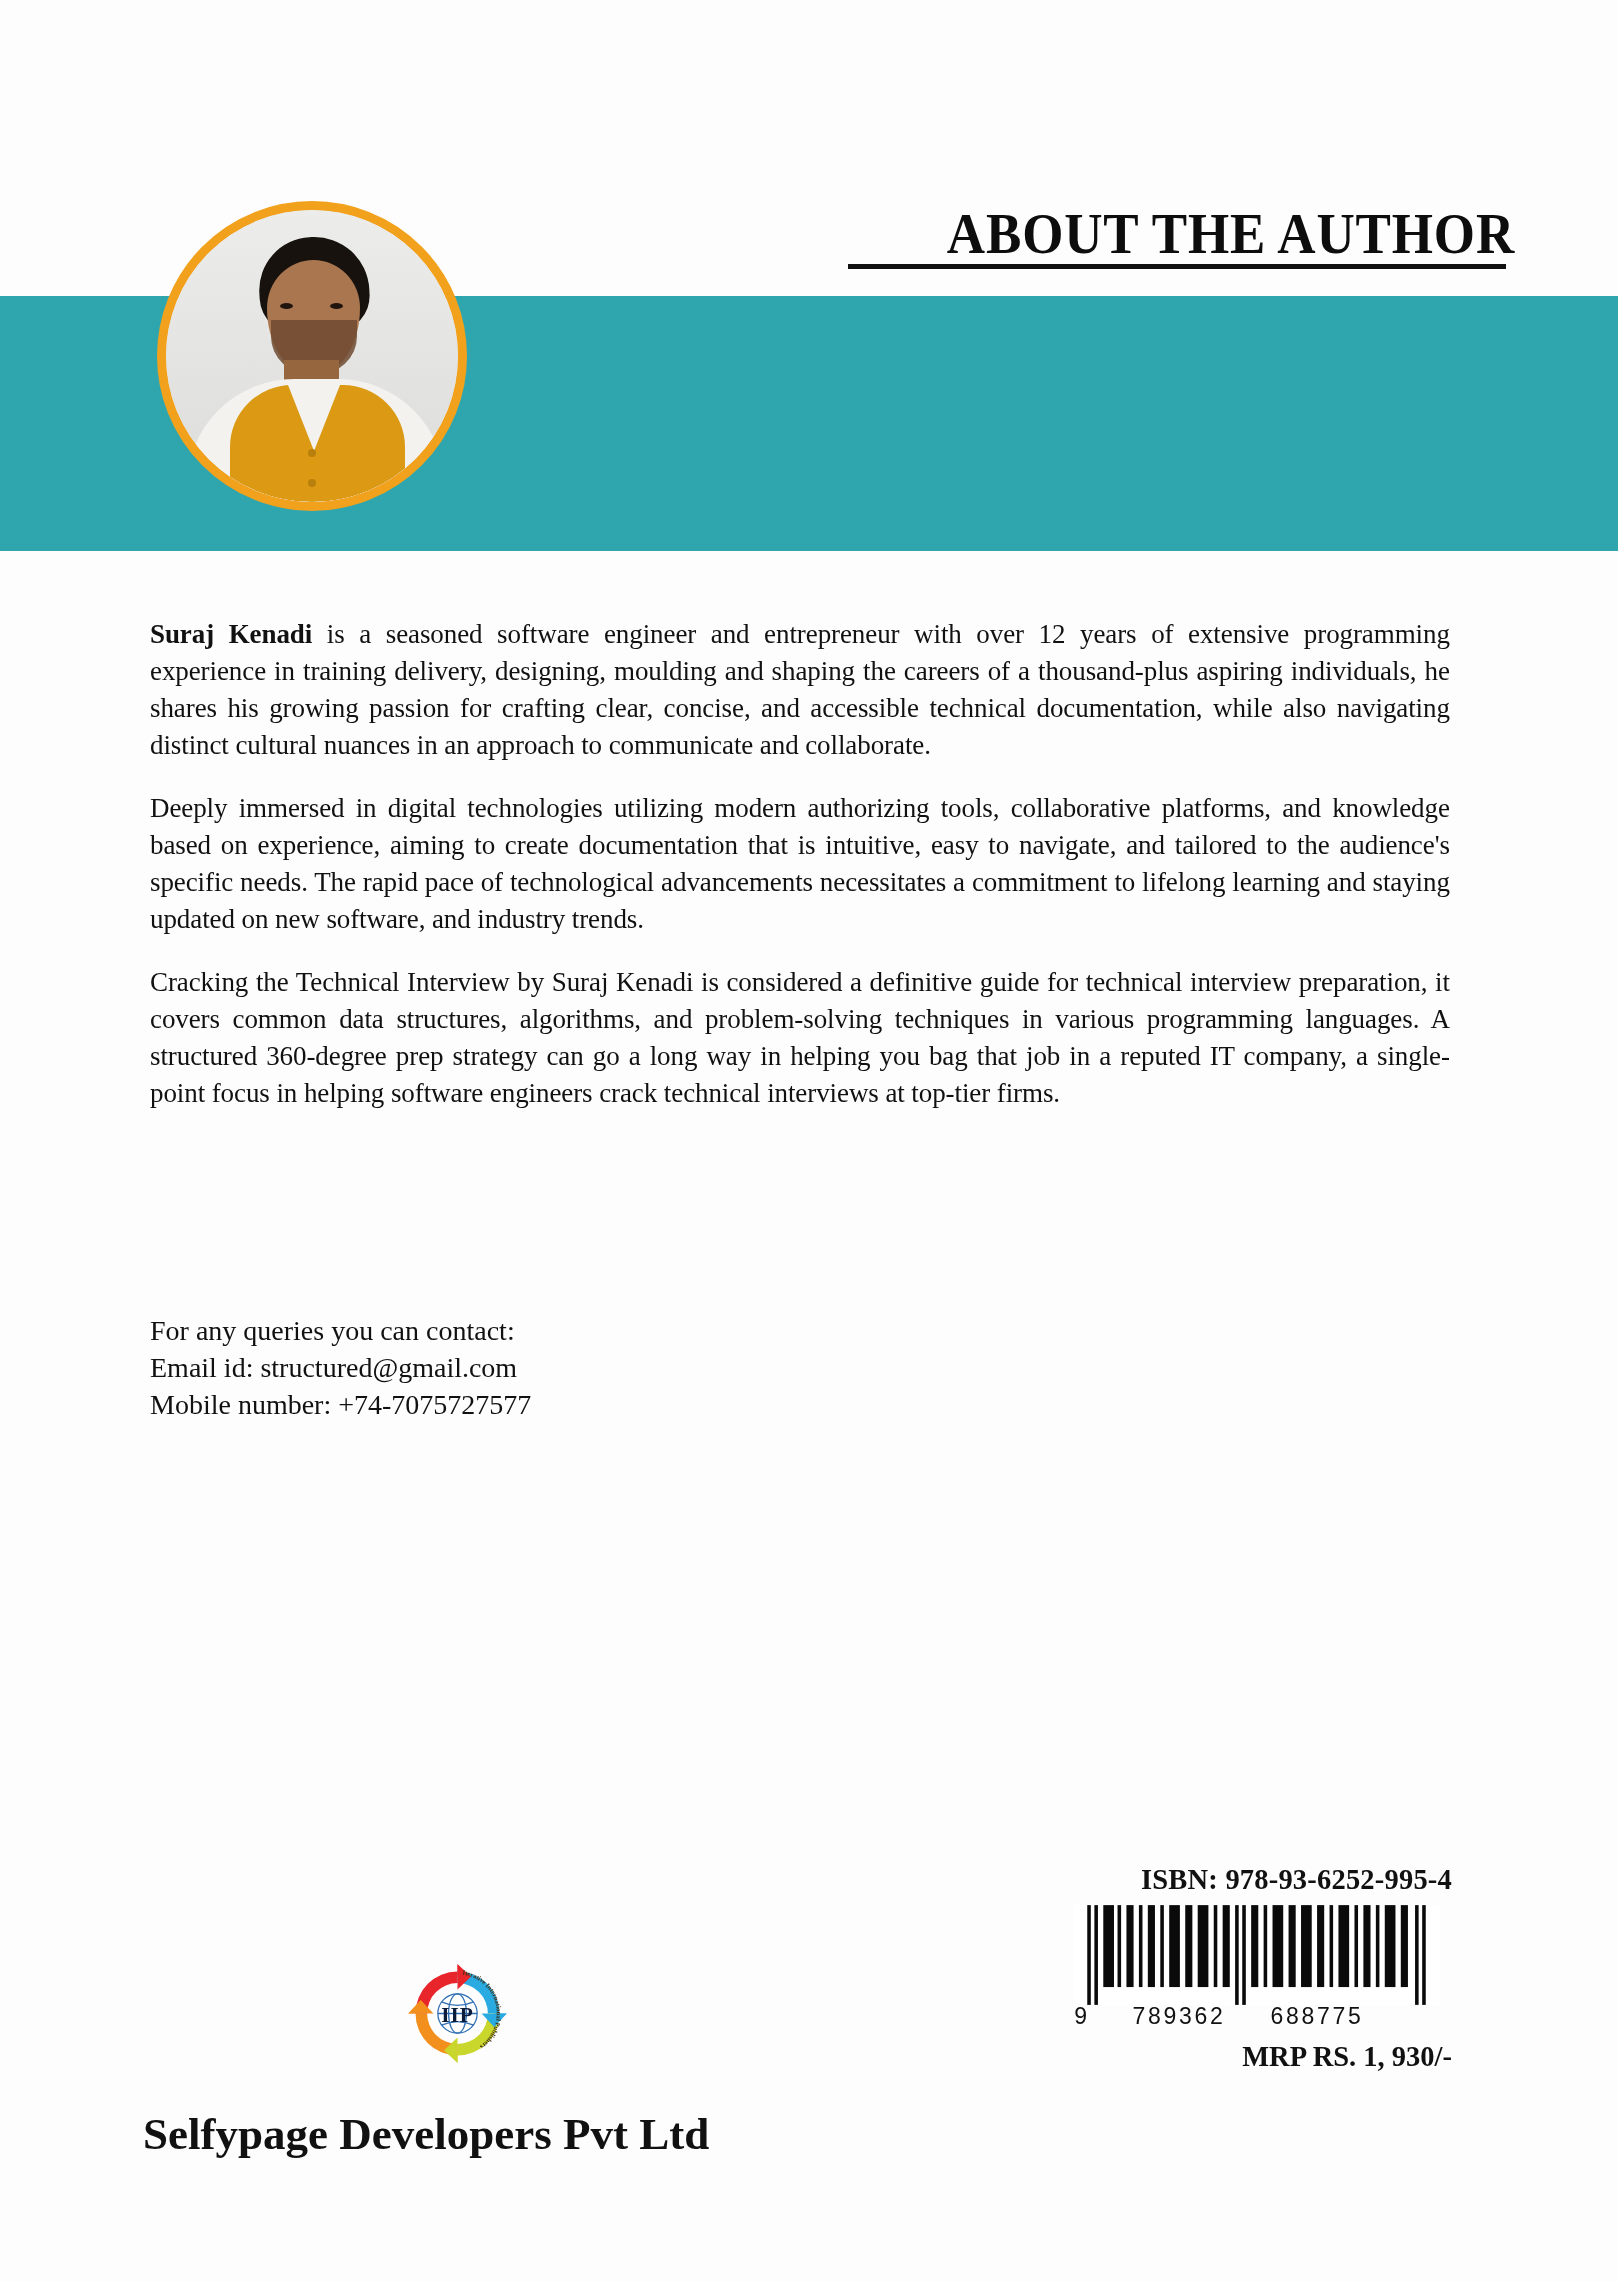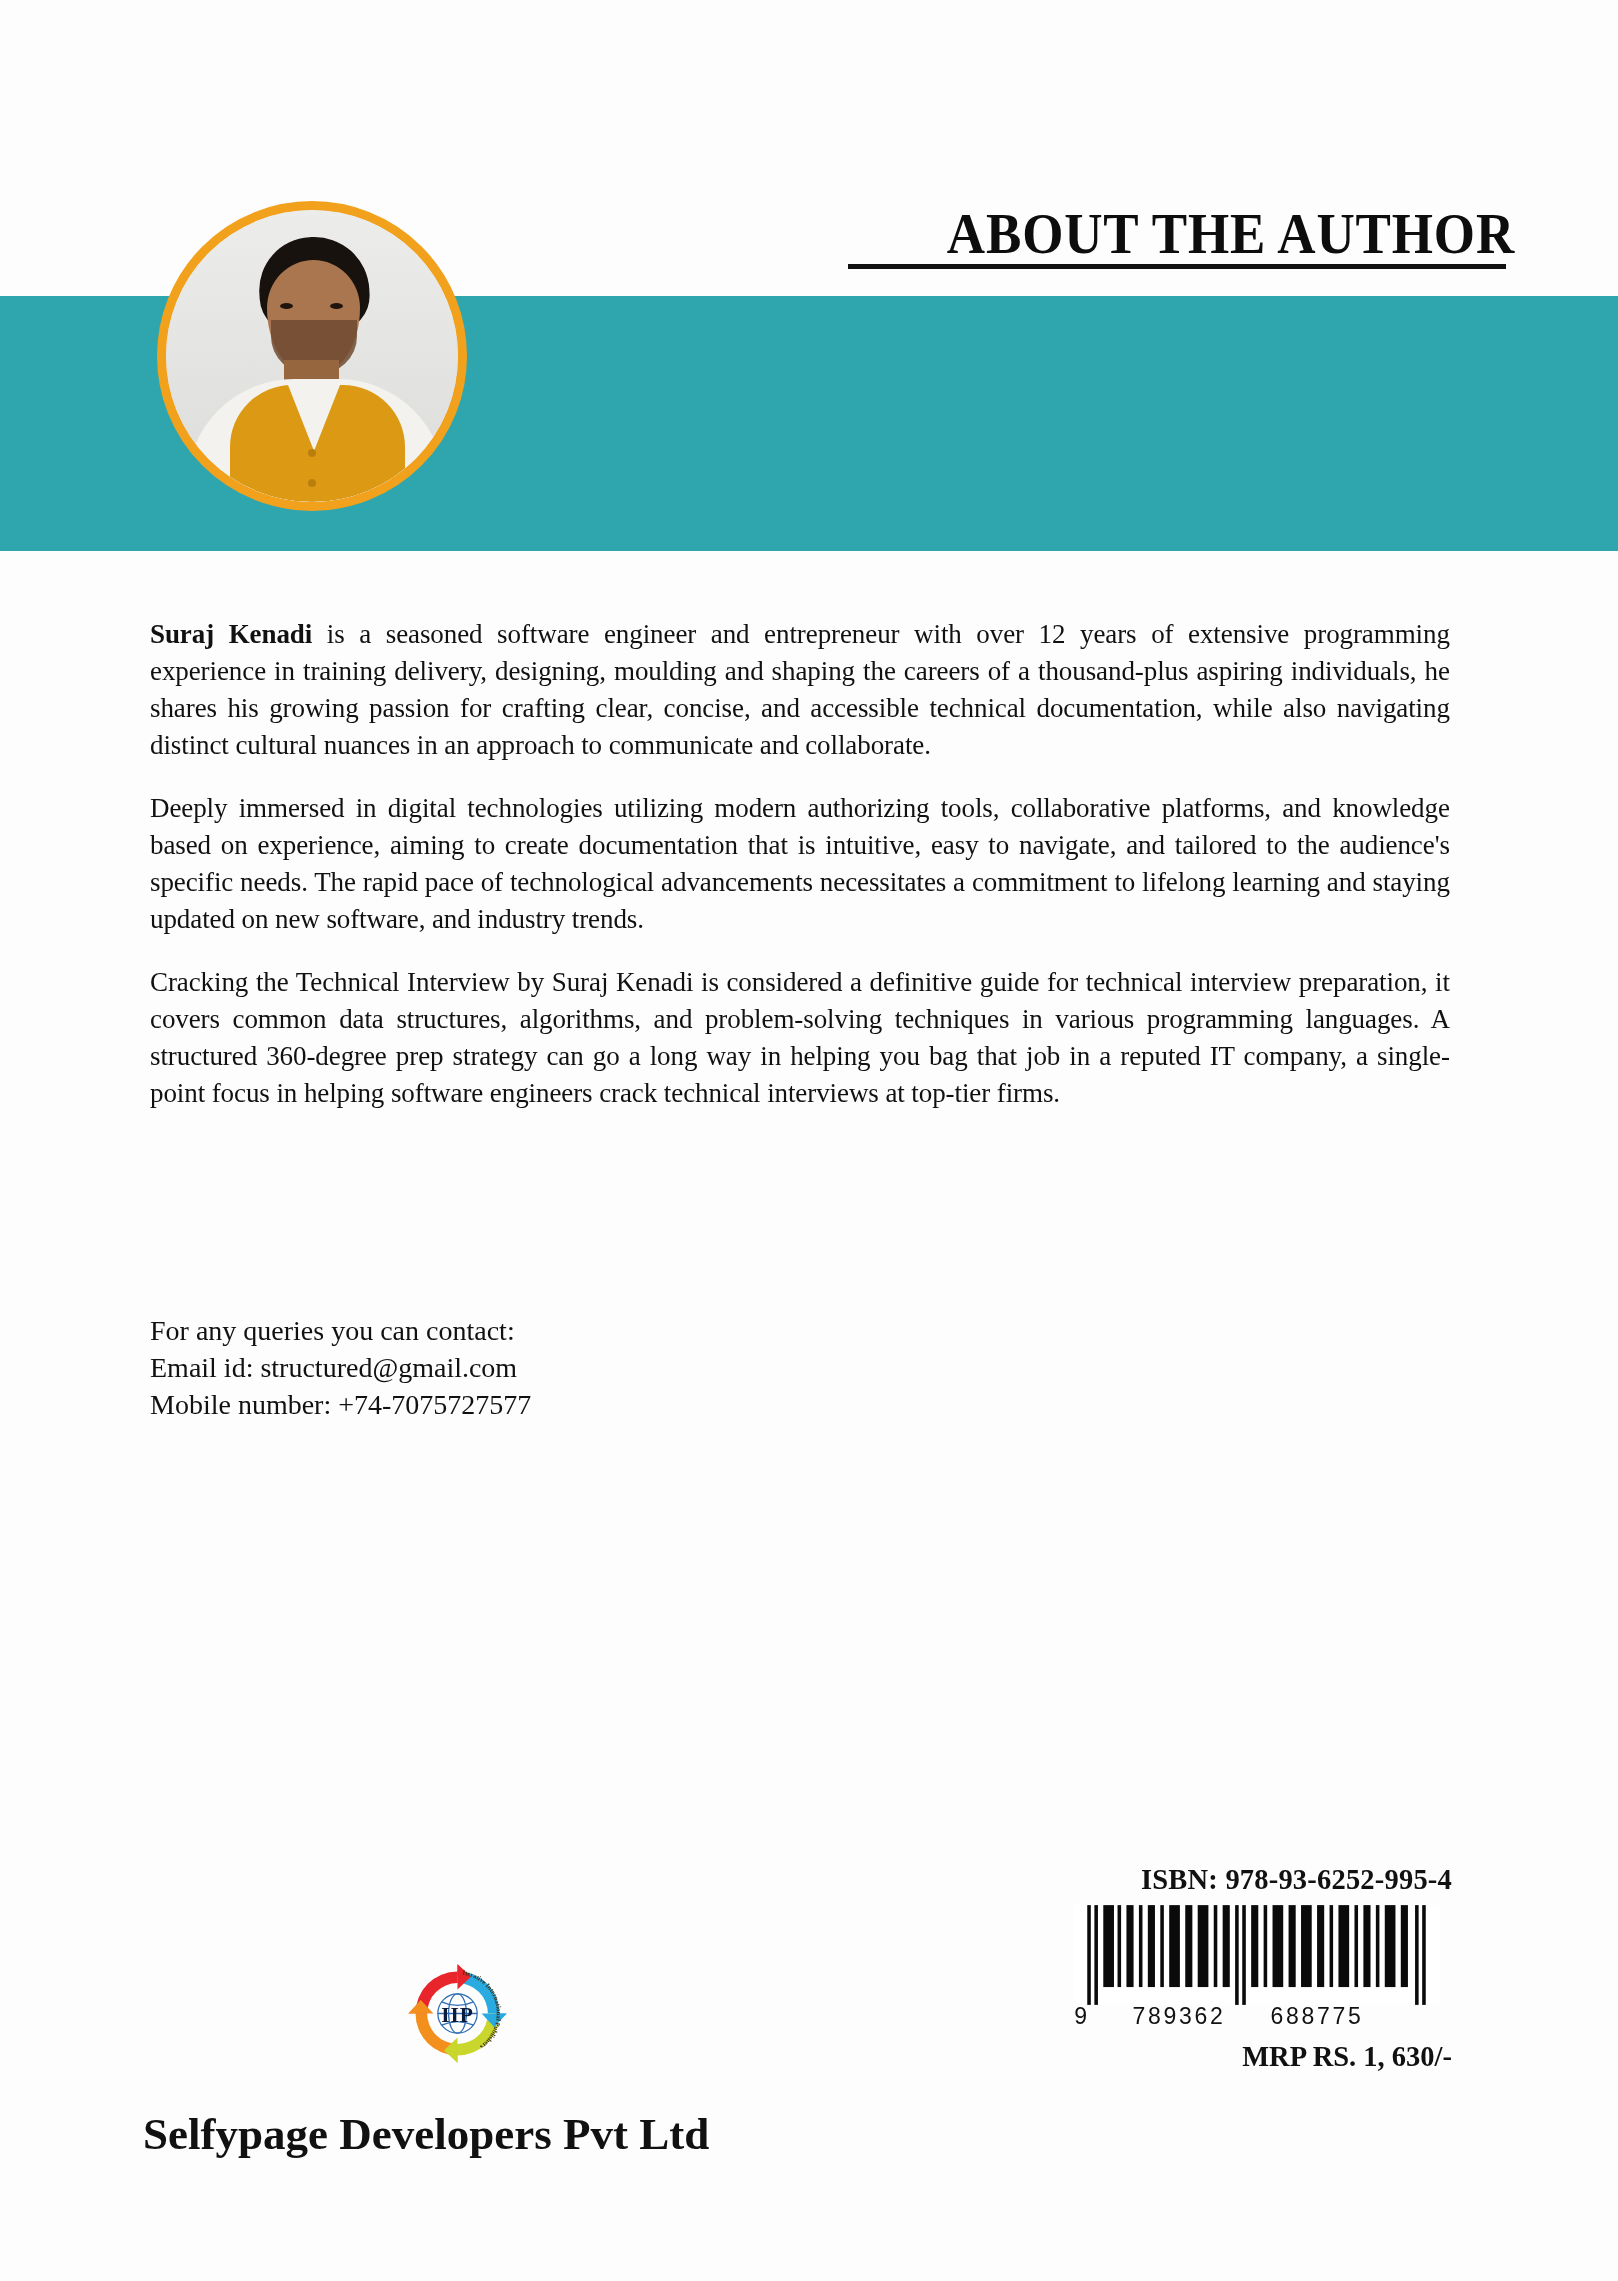--- a/index.html
+++ b/index.html
@@ -402,17 +402,17 @@
         </g>
       </svg>
     </div>
 
     <div class="barcode-digits">
       <span class="bd g0">9</span>
       <span class="bd g1">789362</span>
       <span class="bd g2">688775</span>
     </div>
 
-    <div class="mrp">MRP RS. 1, 630/-</div>
+    <div class="mrp">MRP RS. 1, 930/-</div>
   </div>
 
 </div>
 
 
 </body></html>

